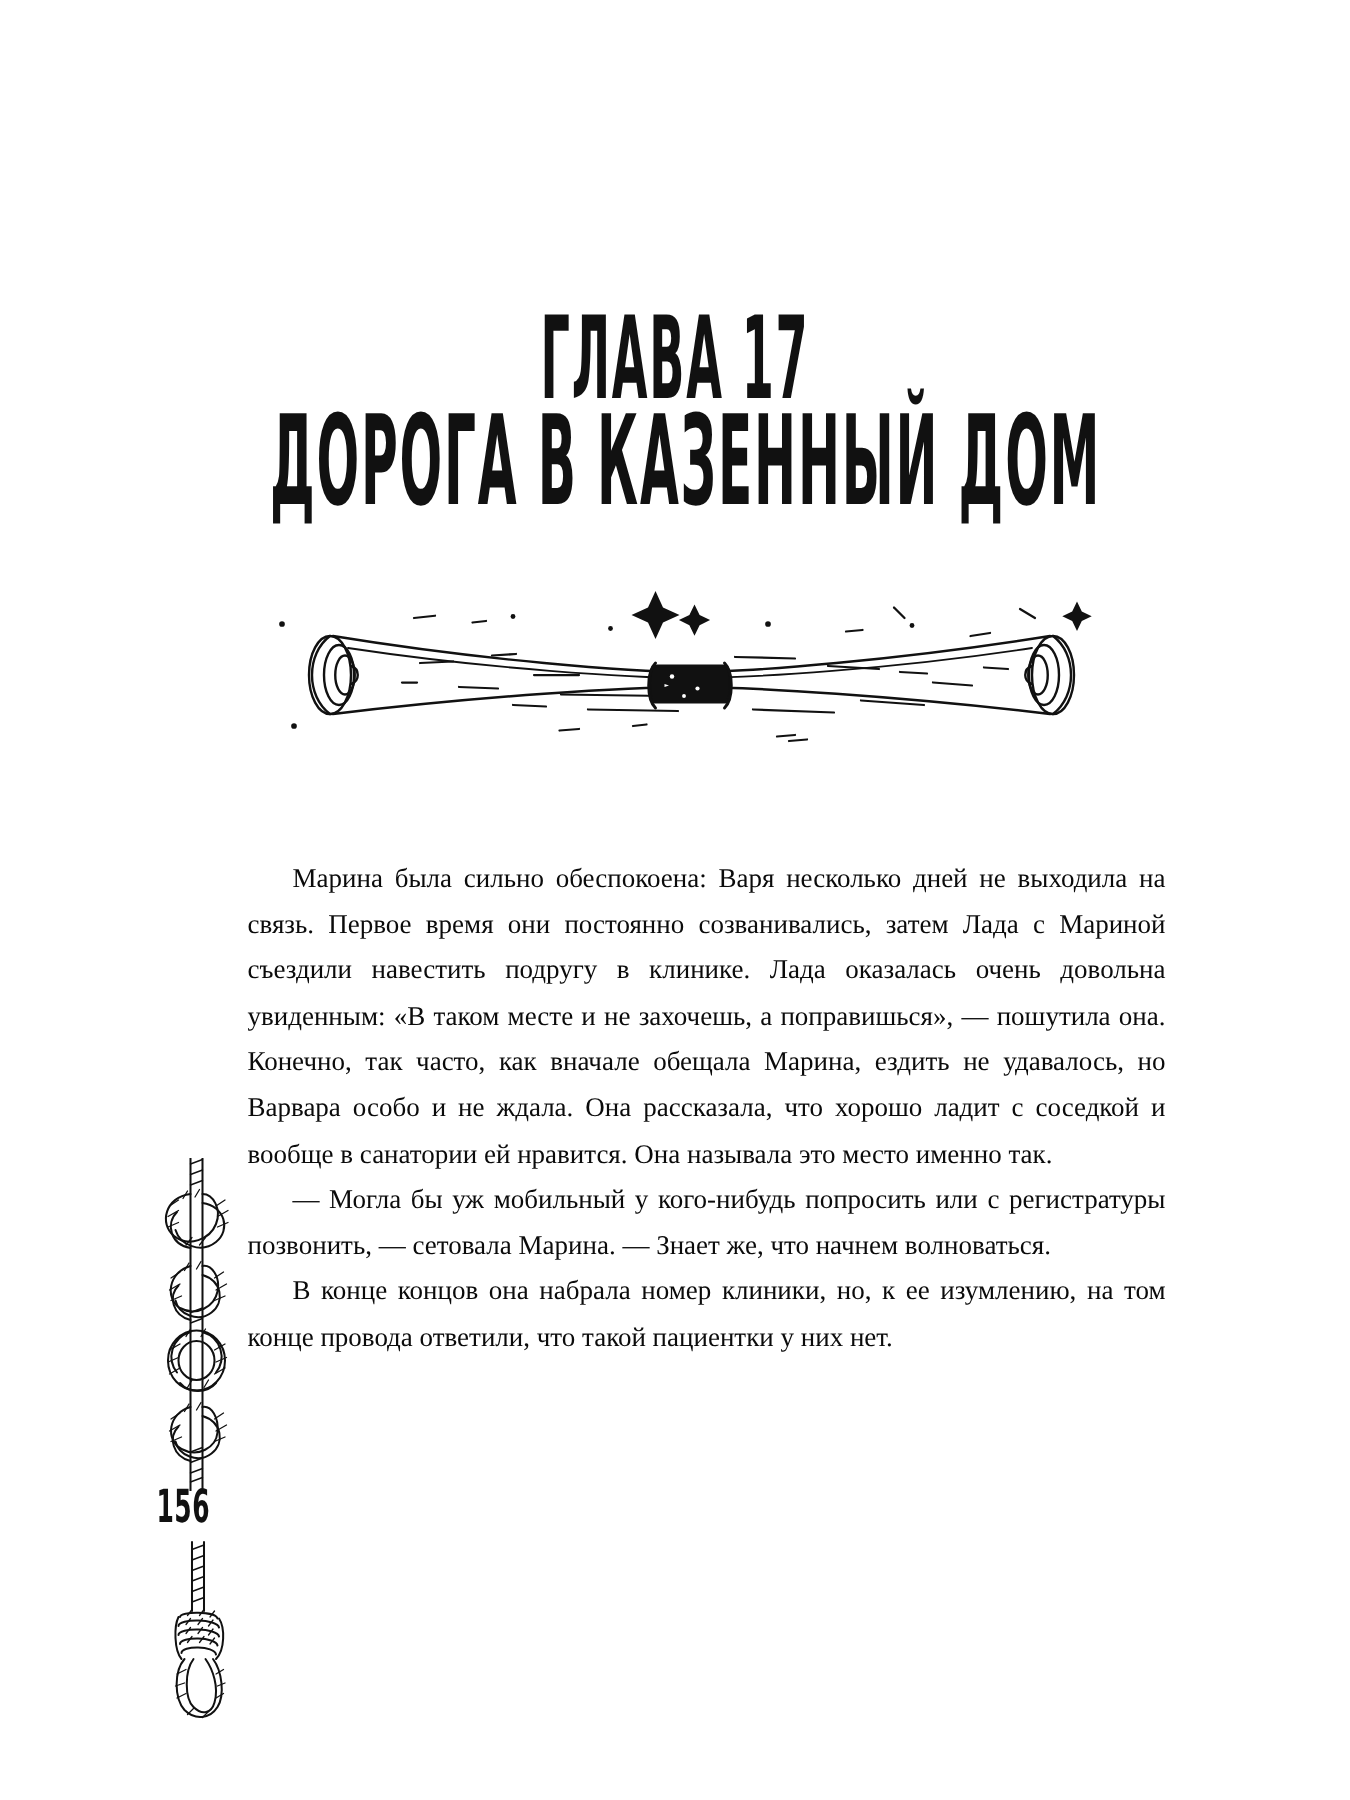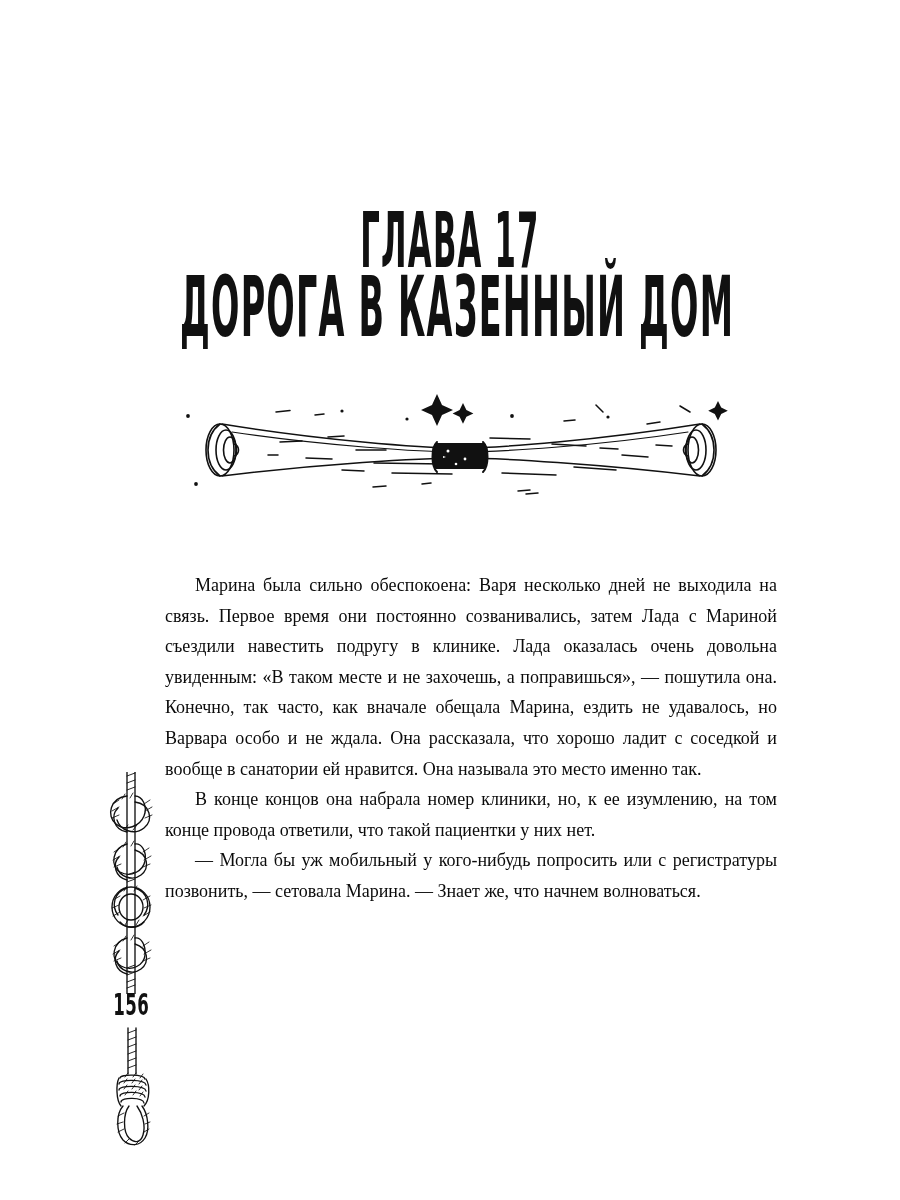--- a/index.html
+++ b/index.html
@@ -97,21 +97,20 @@
     width: 50px;
     height: 124px;
   }
   .rope-knots svg, .noose svg { display: block; width: 100%; height: 100%; }
 
   .folio {
     position: absolute;
     left: 98px;
     top: 992px;
     width: 66px;
-    text-align: center;
   }
   .folio-number {
     display: inline-block;
     font-size: 25px;
     line-height: 1;
     letter-spacing: 0.5px;
     transform: scaleX(0.74) scaleY(1.22);
     transform-origin: center center;
   }
 </style>
@@ -202,22 +201,22 @@
           <circle cx="305" cy="71" r="1.4"></circle>
           <circle cx="296" cy="76" r="1.3"></circle>
           <path d="M283 68 l3 1 -3 1 z"></path>
         </g>
       </g>
     </svg>
   </div>
 
   <div class="body-text">
     <p>Марина была сильно обеспокоена: Варя несколько дней не выходила на связь. Первое время они постоянно созванивались, затем Лада с Мариной съездили навестить подругу в клинике. Лада оказалась очень довольна увиденным: «В таком месте и не захочешь, а поправишься», — пошутила она. Конечно, так часто, как вначале обещала Марина, ездить не удавалось, но Варвара особо и не ждала. Она рассказала, что хорошо ладит с соседкой и вообще в санатории ей нравится. Она называла это место именно так.</p>
+    <p>— Могла бы уж мобильный у кого-нибудь попросить или с регистратуры позвонить, — сетовала Марина. — Знает же, что начнем волноваться.</p>
     <p>В конце концов она набрала номер клиники, но, к ее изумлению, на том конце провода ответили, что такой пациентки у них нет.</p>
-    <p>— Могла бы уж мобильный у кого-нибудь попросить или с регистратуры позвонить, — сетовала Марина. — Знает же, что начнем волноваться.</p>
   </div>
 
   <div class="rope-knots">
     <svg viewBox="0 0 62 222" xmlns="http://www.w3.org/2000/svg" fill="none" stroke="#111" stroke-width="1.35" stroke-linecap="round" stroke-linejoin="round">
 
       <path d="M27 0 L27 222"></path>
       <path d="M35 0 L35 222"></path>
 
       <g stroke-width="0.9">
         <path d="M27 4 l8 -3"></path>

